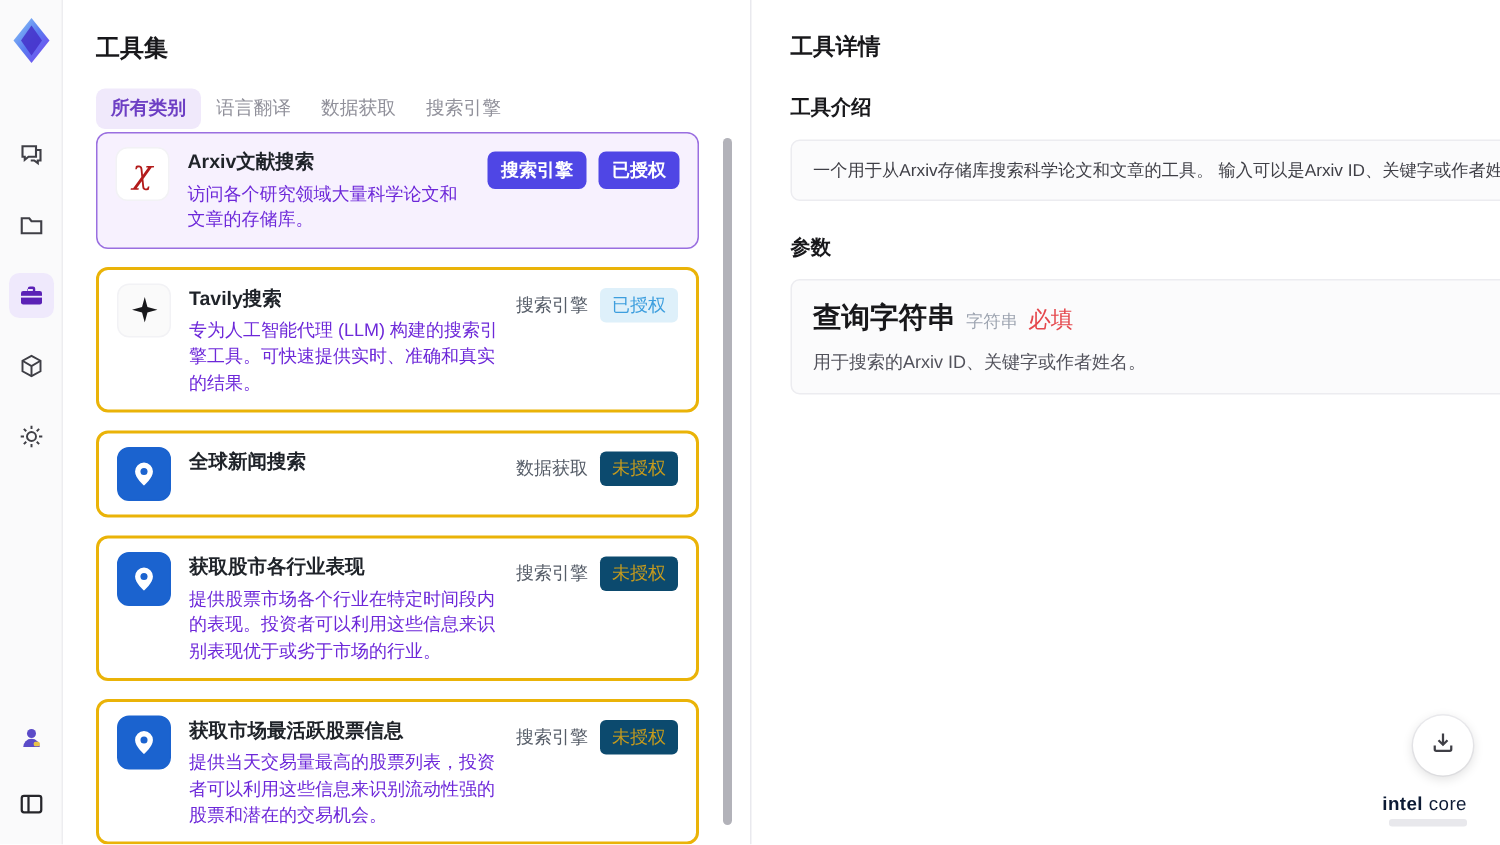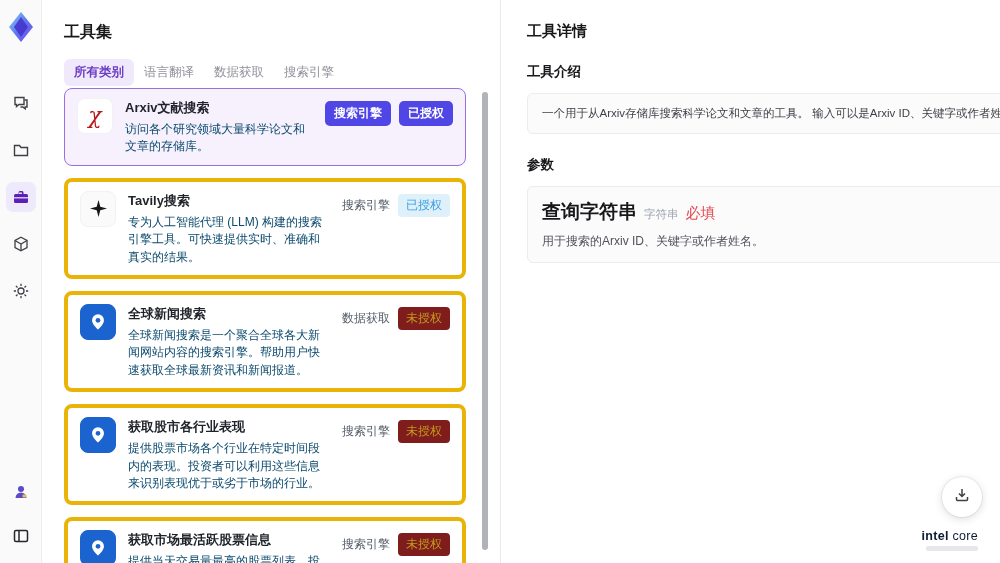--- a/index.html
+++ b/index.html
@@ -21,40 +21,40 @@
   
   .tools-panel { width:458px; flex-shrink:0; position:relative; padding:16px 20px 0 22px; }
   .panel-title { font-size:16px; font-weight:bold; color:#18181b; margin:6px 0 16px; }
   .tabs { display:flex; gap:0; margin-bottom:10px; }
   .tab { border:none; background:transparent; font-size:12.5px; color:#90909a;
     padding:5px 10px; border-radius:6px; cursor:pointer; font-family:inherit; }
   .tab.is-active { color:#6d3fc4; background:#f0e9fb; font-weight:bold; }
 
   .tool-list { position:absolute; left:22px; right:34px; top:88px; bottom:0; overflow:hidden; }
   .tool-card { display:flex; gap:12px; align-items:flex-start; background:#fff;
-    border:4px solid #eab308; border-radius:8px; padding:9px 12px; margin-bottom:12px; cursor:pointer; }
+    border:2px solid #eab308; border-radius:8px; padding:9px 12px; margin-bottom:12px; cursor:pointer; }
   .tool-card.is-active { background:#f7f1fe; border:1.5px solid #9a6fe0; }
   .tool-icon { width:36px; height:36px; flex-shrink:0; border-radius:8px; display:flex;
     align-items:center; justify-content:center; background:#fafafa; border:1px solid #f2f2f5; overflow:hidden; }
   .tool-icon[data-icon-type="pin"] { background:#1b63cf; border-color:#1b63cf; }
   .tool-icon[data-icon-type="arxiv"] { background:#fff; }
   .tool-icon > * { display:none; }
   .tool-icon[data-icon-type="arxiv"] .icon-arxiv { display:block; }
   .tool-icon[data-icon-type="star"]  .icon-star  { display:block; }
   .tool-icon[data-icon-type="pin"]   .icon-pin   { display:block; }
   .icon-arxiv { font-family:"DejaVu Serif","Liberation Serif",serif; font-style:italic;
     font-size:22px; line-height:1; color:#b31b1b; }
   .tool-main { flex:1; min-width:0; }
   .tool-name { font-size:13px; font-weight:bold; color:#1f2329; margin:1px 0 4px; }
-  .tool-desc { font-size:12px; color:#0c4a6e; line-height:1.45; }
+  .tool-desc { font-size:12px; color:#6d28d9; line-height:1.45; }
   .tool-badges { display:flex; gap:8px; align-items:center; flex-shrink:0; margin-top:3px; }
   .cat-badge { font-size:12px; color:#565d68; white-space:nowrap; }
   .status-badge { font-size:12px; padding:3px 8px; border-radius:4px; white-space:nowrap; }
   .status-badge[data-status="authorized"]   { background:#def0fa; color:#3d9ede; }
-  .status-badge[data-status="unauthorized"] { background:#7f1d1d; color:#c49a1d; }
+  .status-badge[data-status="unauthorized"] { background:#0c4a6e; color:#c49a1d; }
   .tool-card.is-active .cat-badge,
   .tool-card.is-active .status-badge { background:#4f46e5; color:#fff; font-weight:bold;
     padding:4px 9px; border-radius:5px; }
 
   .scrollbar-track { position:absolute; top:92px; bottom:4px; right:12px; width:6px; }
   .scrollbar-thumb { width:6px; height:98%; background:#b2b2b9; border-radius:3px; }
 
   
   .detail-panel { flex:1; border-left:1px solid #e9e9ee; padding:16px 26px; position:relative; }
   .detail-title { font-size:15px; font-weight:bold; color:#18181b; margin:6px 0 22px; }
@@ -212,21 +212,20 @@
           <span class="tool-icon" data-icon-type="pin">
 
             <svg class="icon-pin" width="18" height="18" viewBox="0 0 16 16">
               <path d="M8 1.2A5.3 5.3 0 0 0 2.7 6.5c0 3.9 5.3 8.3 5.3 8.3s5.3-4.4 5.3-8.3A5.3 5.3 0 0 0 8 1.2z" fill="#fff"></path>
               <circle cx="8" cy="6.5" r="2.1" fill="#1b63cf"></circle>
             </svg>
 
           </span>
           <div class="tool-main">
             <div class="tool-name">全球新闻搜索</div>
-            <div class="tool-desc">全球新闻搜索是一个聚合全球各大新闻网站内容的搜索引擎。帮助用户快速获取全球最新资讯和新闻报道。</div>
           </div>
           <div class="tool-badges">
             <span class="cat-badge">数据获取</span>
             <span class="status-badge" data-status="unauthorized">未授权</span>
           </div>
         </div>
 
         <div class="tool-card">
           <span class="tool-icon" data-icon-type="pin">
 

